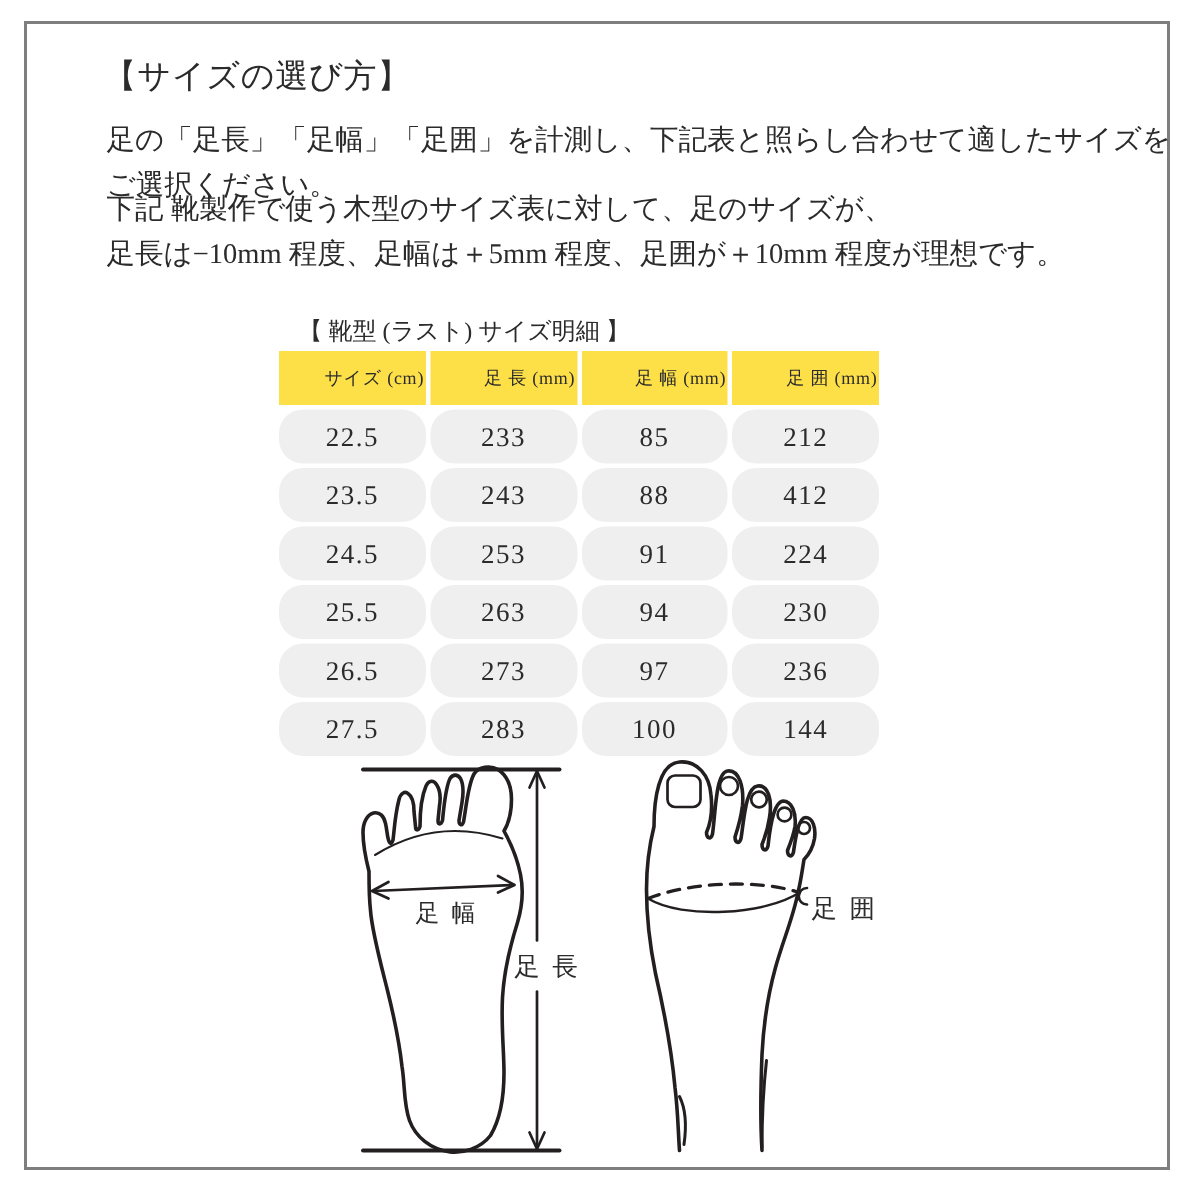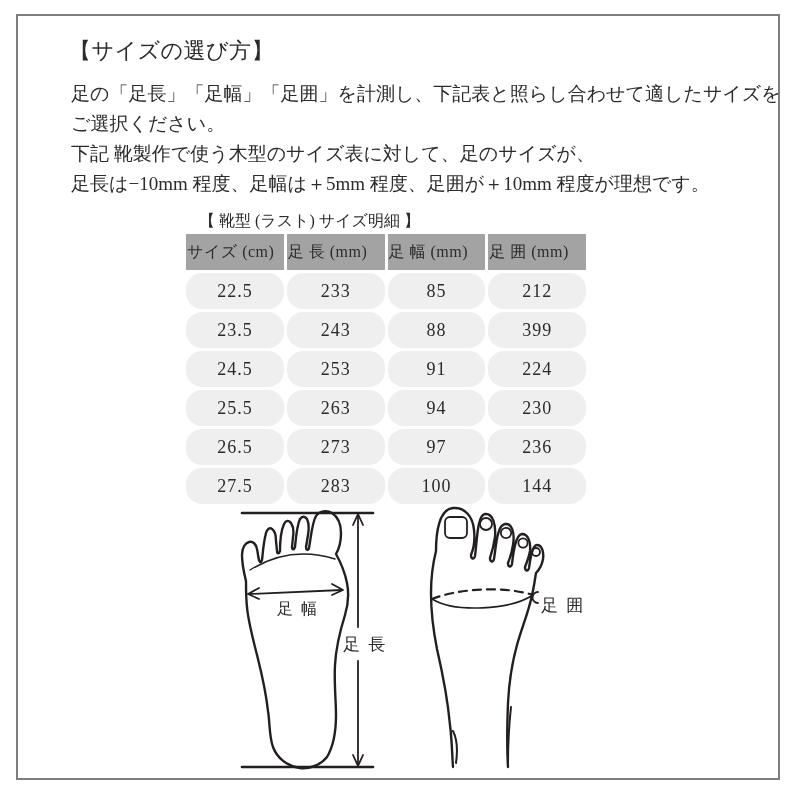--- a/index.html
+++ b/index.html
@@ -2,24 +2,24 @@
 <html><head>
 <meta charset="utf-8">
 <style>
   html,body{margin:0;padding:0;background:#ffffff;}
   body{width:800px;height:800px;font-family:"Liberation Serif","DejaVu Serif",serif;color:#2b2b2b;}
   .page{position:relative;width:800px;height:800px;background:#fff;overflow:hidden;}
   .frame{position:absolute;left:16px;top:14px;width:764px;height:766px;border:2px solid #7e7e7e;box-sizing:border-box;}
   .title{position:absolute;left:69px;top:36px;font-size:22px;letter-spacing:0.5px;white-space:nowrap;}
   .para{position:absolute;font-size:19px;line-height:30px;white-space:nowrap;}
   .para-intro{left:71px;top:79px;}
-  .para-guide{left:71px;top:139px;}
+  .para-guide{left:71px;top:125px;}
   .tbl-caption{position:absolute;left:199px;top:211px;font-size:16px;white-space:nowrap;}
   table.size{position:absolute;left:183px;top:231px;width:406px;border-collapse:separate;border-spacing:3px;table-layout:fixed;}
-  table.size th{background:#a3a3a3;height:34px;font-weight:normal;font-size:16px;text-align:left;letter-spacing:0.5px;}
+  table.size th{background:#fde047;height:34px;font-weight:normal;font-size:12px;text-align:right;letter-spacing:0.5px;}
   table.size td{background:#efefef;height:34px;font-size:18px;text-align:center;letter-spacing:1px;border-radius:16px;}
   svg{position:absolute;overflow:visible;}
   svg text{font-family:"Liberation Serif","DejaVu Serif",serif;fill:#2b2b2b;}
 </style>
 </head>
 <body>
 
 <div class="page">
   <div class="frame"></div>
 
@@ -50,21 +50,21 @@
       <tr>
         <td>22.5</td>
         <td>233</td>
         <td>85</td>
         <td>212</td>
       </tr>
       <tr>
         <td>23.5</td>
         <td>243</td>
         <td>88</td>
-        <td>399</td>
+        <td>412</td>
       </tr>
       <tr>
         <td>24.5</td>
         <td>253</td>
         <td>91</td>
         <td>224</td>
       </tr>
       <tr>
         <td>25.5</td>
         <td>263</td>

